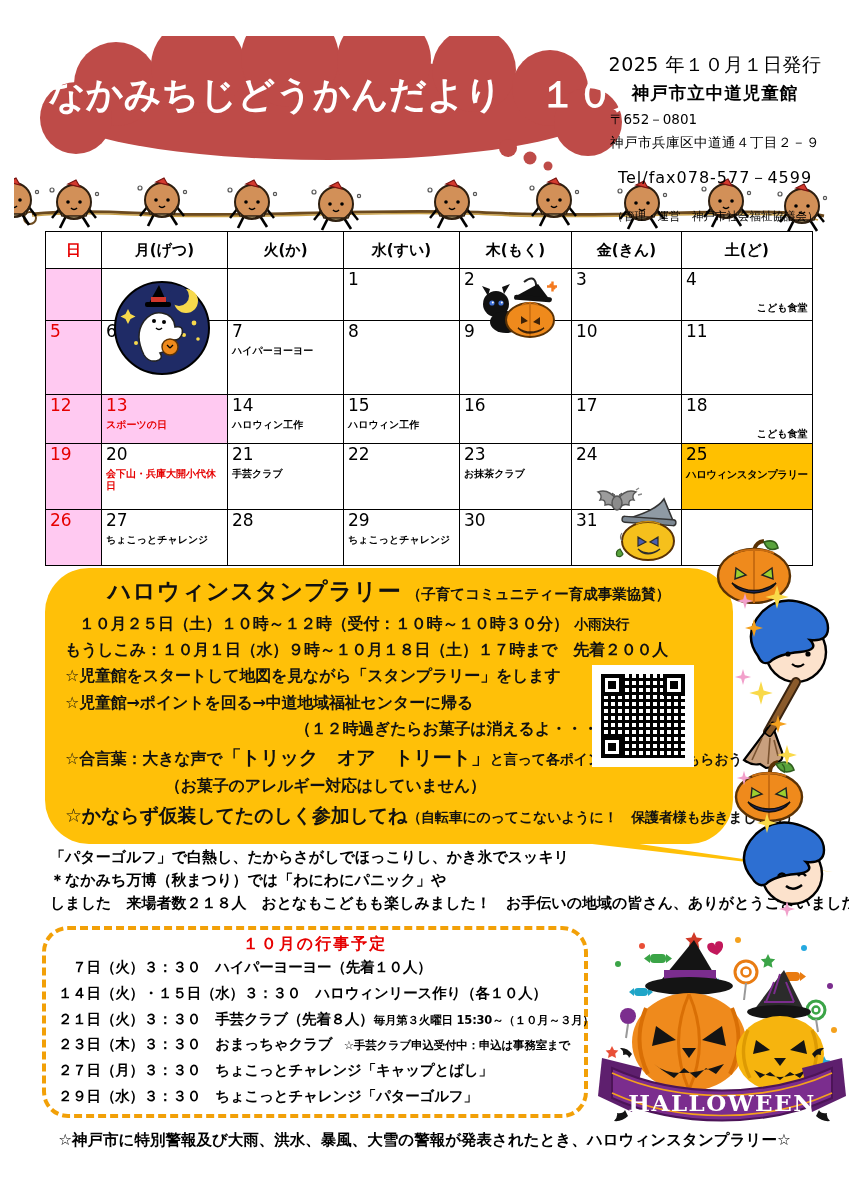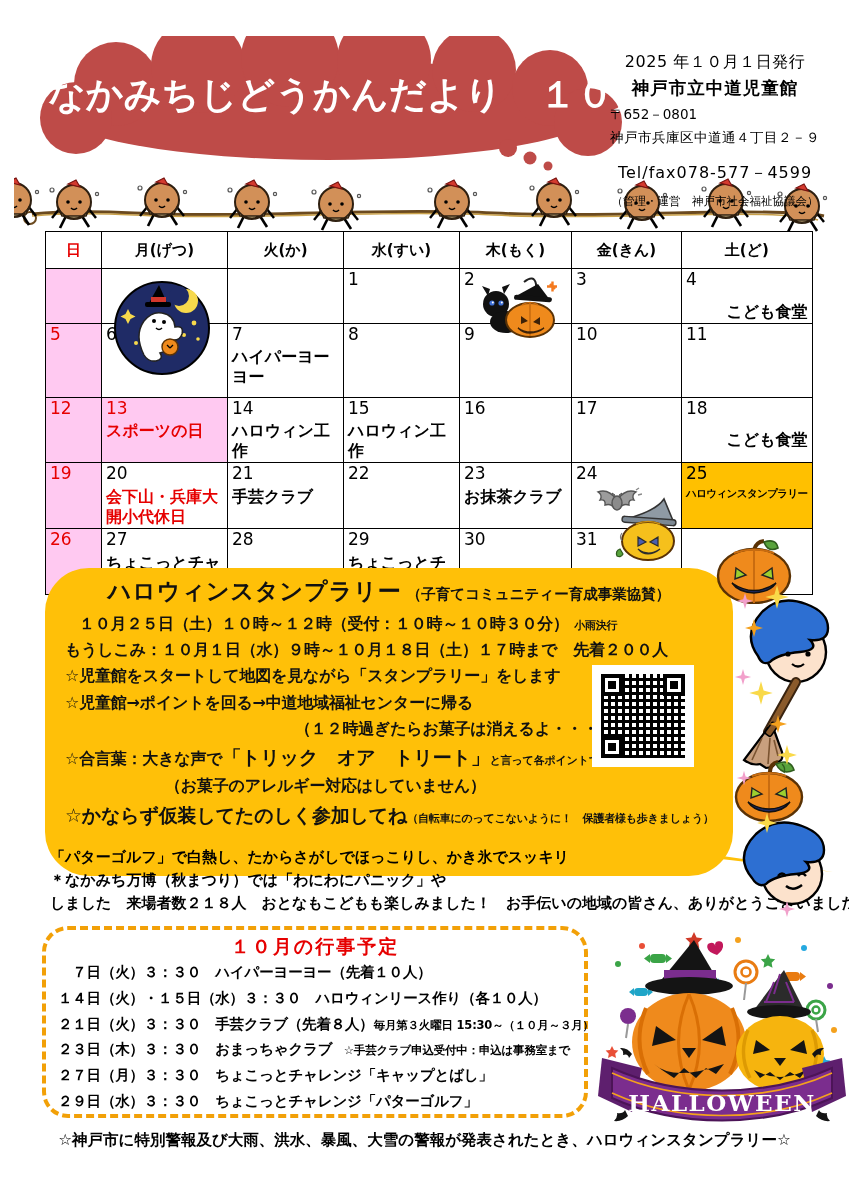--- a/index.html
+++ b/index.html
@@ -3,74 +3,74 @@
 <meta charset="utf-8">
 <style>
   html,body{margin:0;padding:0;background:#888;}
   #page{position:relative;width:849px;height:1200px;background:#fff;margin:0 auto;
         font-family:"DejaVu Sans","Liberation Sans",sans-serif;overflow:hidden;}
   
   #cloud-wrap{position:absolute;left:28px;top:36px;width:606px;height:138px;}
   #cloud-title{position:absolute;left:48px;top:70px;width:575px;color:#fff;
         font-size:37px;font-weight:bold;letter-spacing:0px;white-space:nowrap;}
   #info{position:absolute;left:584px;top:52px;width:262px;text-align:center;color:#000;z-index:5;}
-  #info .issue{font-size:16px;letter-spacing:.5px;text-align:center;}
+  #info .issue{font-size:19px;letter-spacing:.5px;text-align:center;}
   #info .org{font-size:17.5px;font-weight:bold;margin-top:3px;letter-spacing:1px;}
   #info .postal{font-size:13.5px;text-align:left;padding-left:26px;margin-top:6px;}
   #info .addr{font-size:13.5px;margin-top:5px;letter-spacing:.5px;}
   #info .tel{font-size:16px;margin-top:16px;letter-spacing:1px;}
-  #info .mgmt{font-size:11.5px;margin-top:10px;white-space:nowrap;}
+  #info .mgmt{font-size:11.5px;margin-top:20px;white-space:nowrap;}
   #kuri-band{position:absolute;left:14px;top:176px;width:822px;height:56px;}
   
   #cal{position:absolute;left:45px;top:231px;border-collapse:collapse;table-layout:fixed;z-index:2;}
   #cal th,#cal td{border:1.6px solid #000;vertical-align:top;padding:1px 4px;background:#fff;}
   #cal th{font-size:15px;font-weight:bold;text-align:center;height:34px;vertical-align:middle;}
   #cal .th-sun{color:#e60000;}
   #cal td{font-size:17px;}
   #cal .num{display:block;line-height:1.15;font-weight:500;}
-  #cal .note{display:block;font-size:16px;font-weight:bold;margin-top:3px;line-height:1.25;}
+  #cal .note{display:block;font-size:10px;font-weight:bold;margin-top:3px;line-height:1.25;}
   #cal .note:empty{display:none;}
   #cal td.sun{background:#ffc9f1;}
   #cal td.sun .num{color:#e60000;}
   #cal td.c-pink{background:#ffc9f1;}
   #cal td.c-pink .num{color:#e60000;}
   #cal td.c-gold{background:#ffc000;}
   #cal .n-red{color:#e60000;}
   #cal .n-right{text-align:right;margin-top:12px;}
   #cal .n-tiny{font-size:10.5px;letter-spacing:-0.6px;white-space:nowrap;}
   tr.w1{height:52px;} tr.w2{height:74px;} tr.w3{height:49px;} tr.w4{height:66px;} tr.w5{height:56px;}
   .deco{position:absolute;z-index:3;}
   
-  #bubble{position:absolute;left:45px;top:568px;width:688px;height:308px;background:#ffc008;
+  #bubble{position:absolute;left:45px;top:568px;width:688px;height:276px;background:#ffc008;
           border-radius:44px;z-index:2;box-sizing:border-box;padding:8px 20px 0 20px;color:#111;}
   #bubble .b-title{text-align:center;margin-bottom:4px;white-space:nowrap;}
   #bubble .b-title .big{font-size:23px;font-weight:bold;letter-spacing:1px;}
   #bubble .b-title .sm{font-size:14.5px;font-weight:bold;}
   #bubble .ln{font-size:16px;font-weight:bold;line-height:1.64;white-space:nowrap;letter-spacing:-0.2px;}
   #bubble .ln .big{font-size:19px;}
-  #bubble .ln .sm{font-size:11px;}
+  #bubble .ln .sm{font-size:14px;}
   #bubble .indent{margin-left:14px;}
   #bubble .center-ish{margin-left:230px;}
   #bubble .center-ish2{margin-left:100px;}
   #tail{position:absolute;left:455px;top:820px;width:390px;height:64px;z-index:1;}
   #qr{position:absolute;left:592px;top:665px;width:102px;height:102px;background:#fff;z-index:4;
       box-sizing:border-box;padding:9px;}
   #qr .qr-inner{position:relative;width:84px;height:84px;
       background-image:repeating-linear-gradient(90deg,#000 0 3px,transparent 3px 7px),
                        repeating-linear-gradient(0deg,#000 0 3px,#fff 3px 7px);}
   #qr .f{position:absolute;width:22px;height:22px;background:#fff;border:4px solid #000;box-sizing:border-box;}
   #qr .f::after{content:"";position:absolute;left:3px;top:3px;width:8px;height:8px;background:#000;}
   #qr .f1{left:0;top:0;} #qr .f2{right:0;top:0;} #qr .f3{left:0;bottom:0;}
   
   #matsuri{position:absolute;left:50px;top:846px;width:796px;z-index:2;}
   #matsuri .m-ln{font-size:15px;font-weight:bold;line-height:1.52;white-space:nowrap;}
   
   #sched{position:absolute;left:42px;top:926px;width:546px;height:192px;border:4.5px dashed #f2a007;
          border-radius:26px;box-sizing:border-box;padding:4px 12px;z-index:2;background:#fff;}
-  #sched .s-title{color:#e60000;font-size:19px;font-weight:bold;text-align:center;letter-spacing:2px;}
+  #sched .s-title{color:#e60000;font-size:16px;font-weight:bold;text-align:center;letter-spacing:2px;}
   #sched .s-ln{font-size:14.5px;font-weight:bold;line-height:1.78;white-space:nowrap;letter-spacing:-0.2px;}
   #sched .s-ln .sm{font-size:11.5px;}
   
   #halloween-art{position:absolute;left:598px;top:926px;width:248px;height:202px;z-index:1;}
   #notice{position:absolute;left:0;top:1130px;width:849px;text-align:center;
           font-size:15.5px;font-weight:bold;z-index:2;}
   .star{position:absolute;z-index:4;}
 </style>
 </head>
 <body>

